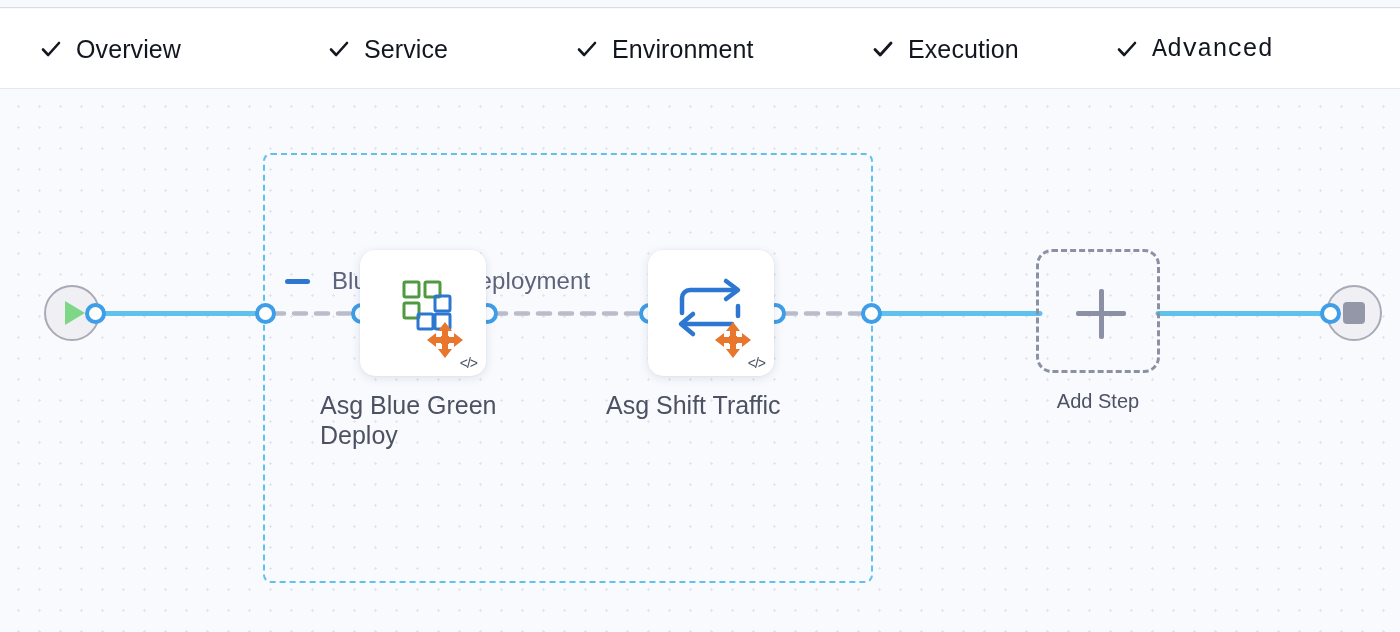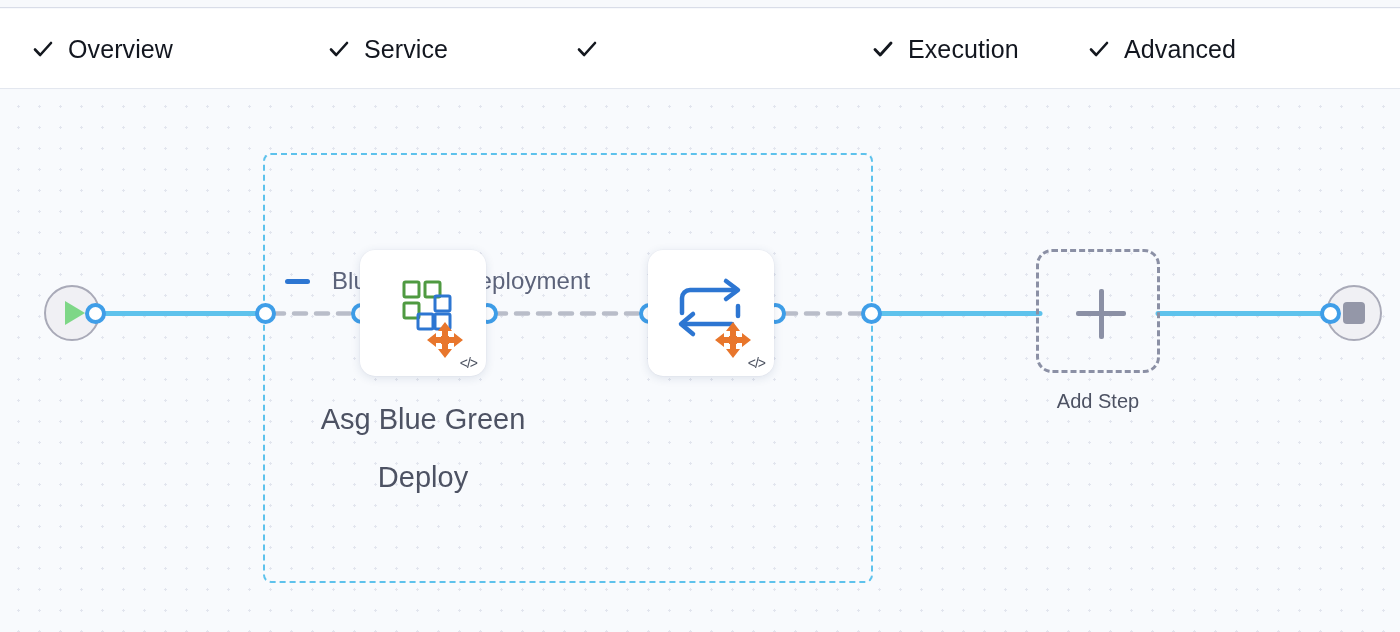--- a/index.html
+++ b/index.html
@@ -190,24 +190,24 @@
     right: 9px;
     bottom: 5px;
     font-size: 14px;
     color: #4c5260;
     font-family: "Liberation Sans", sans-serif;
     letter-spacing: -1px;
   }
 
   .step-label {
     position: absolute;
-    font-size: 29px;
-    line-height: 58px;
+    font-size: 25px;
+    line-height: 30px;
     color: #4d5263;
-    text-align: center;
+    text-align: left;
     white-space: pre-line;
   }
 
   
   .add-step {
     position: absolute;
     left: 1036px;
     top: 159px;
     width: 124px; height: 124px;
     border: 3px dashed #8b90a5;
@@ -236,21 +236,21 @@
 </style>
 </head>
 <body>
 
 <div id="app">
 
   <div class="top-strip"></div>
 
   <div class="tabbar">
 
-    <div class="tab" id="tab0" style="left: 32px;">
+    <div class="tab" id="tab0" style="left: 40px;">
       <span class="check">
         <svg width="22" height="22" viewBox="0 0 22 22">
             <path d="M3 11.5 L8.2 17 L19 5" fill="none" stroke="#14181f" stroke-width="2.6" stroke-linecap="round" stroke-linejoin="round"></path>
           </svg>
       </span>
       <span class="tab-label">Overview</span>
     </div>
 
     <div class="tab" id="tab1" style="left: 328px; text-align: center;">
       <span class="check">
@@ -260,32 +260,33 @@
       </span>
       <span class="tab-label">Service</span>
     </div>
 
     <div class="tab" id="tab2" style="left: 576px;">
       <span class="check">
         <svg width="22" height="22" viewBox="0 0 22 22">
             <path d="M3 11.5 L8.2 17 L19 5" fill="none" stroke="#14181f" stroke-width="2.6" stroke-linecap="round" stroke-linejoin="round"></path>
           </svg>
       </span>
+      <span class="tab-label">Environment</span>
     </div>
 
     <div class="tab active" id="tab3" style="left: 872px;">
       <span class="check">
         <svg width="22" height="22" viewBox="0 0 22 22">
             <path d="M3 11.5 L8.2 17 L19 5" fill="none" stroke="#14181f" stroke-width="2.9" stroke-linecap="round" stroke-linejoin="round"></path>
           </svg>
       </span>
       <span class="tab-label">Execution</span>
     </div>
 
-    <div class="tab" id="tab4" style="left: 1088px;">
+    <div class="tab" id="tab4" style="left: 1116px; font-family: Liberation Mono, monospace;">
       <span class="check">
         <svg width="22" height="22" viewBox="0 0 22 22">
             <path d="M3 11.5 L8.2 17 L19 5" fill="none" stroke="#14181f" stroke-width="2.6" stroke-linecap="round" stroke-linejoin="round"></path>
           </svg>
       </span>
       <span class="tab-label">Advanced</span>
     </div>
 
     <div class="tab-underline"></div>
   </div>
@@ -369,20 +370,21 @@
         <g fill="#e8762c">
           <path d="M85 72 l7 9 h-4 v5 h-6 v-5 h-4 z"></path>
           <path d="M85 108 l7 -9 h-4 v-5 h-6 v5 h-4 z"></path>
           <path d="M67 90 l9 -7 v4 h5 v6 h-5 v4 z"></path>
           <path d="M103 90 l-9 -7 v4 h-5 v6 h5 v4 z"></path>
           <rect x="81" y="86" width="8" height="8"></rect>
         </g>
       </svg>
       <span class="code-badge">&lt;/&gt;</span>
     </div>
+    <div class="step-label" style="left:606px; top:300px; width:206px;">Asg Shift Traffic</div>
 
     <div class="add-step">
       <span class="plus-h"></span>
       <span class="plus-v"></span>
     </div>
     <div class="add-step-label">Add Step</div>
 
   </div>
 </div>
 

